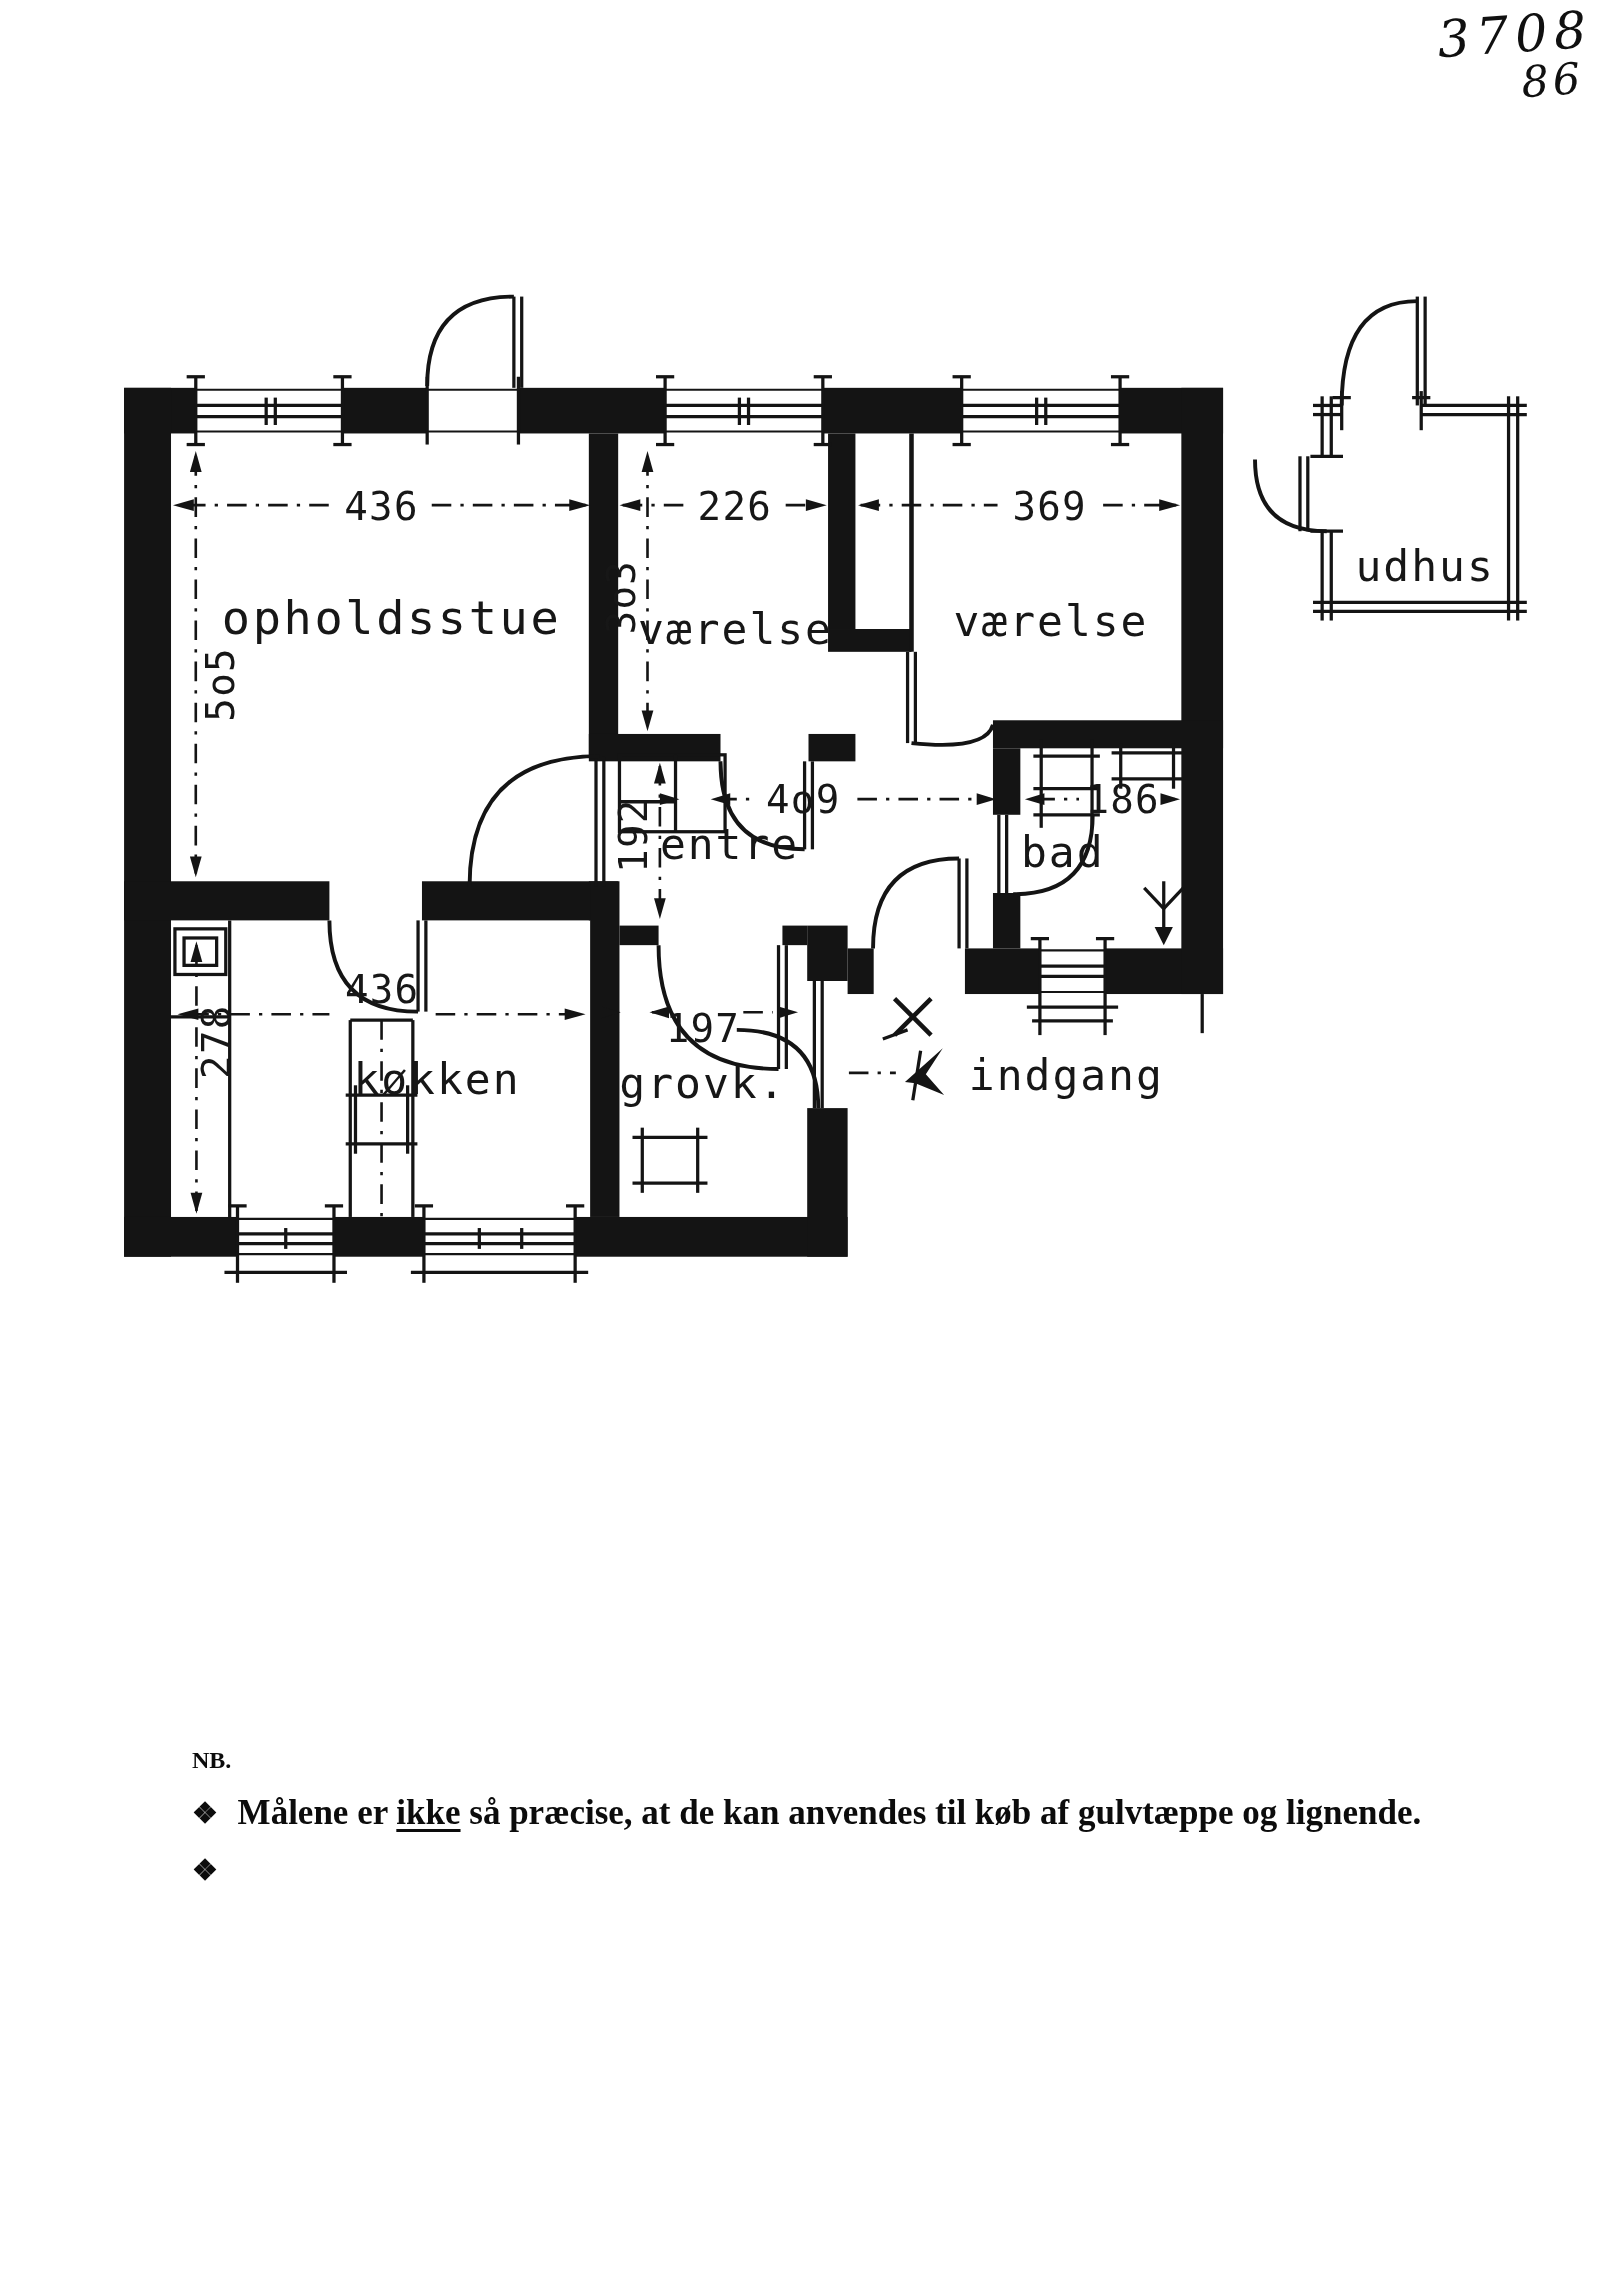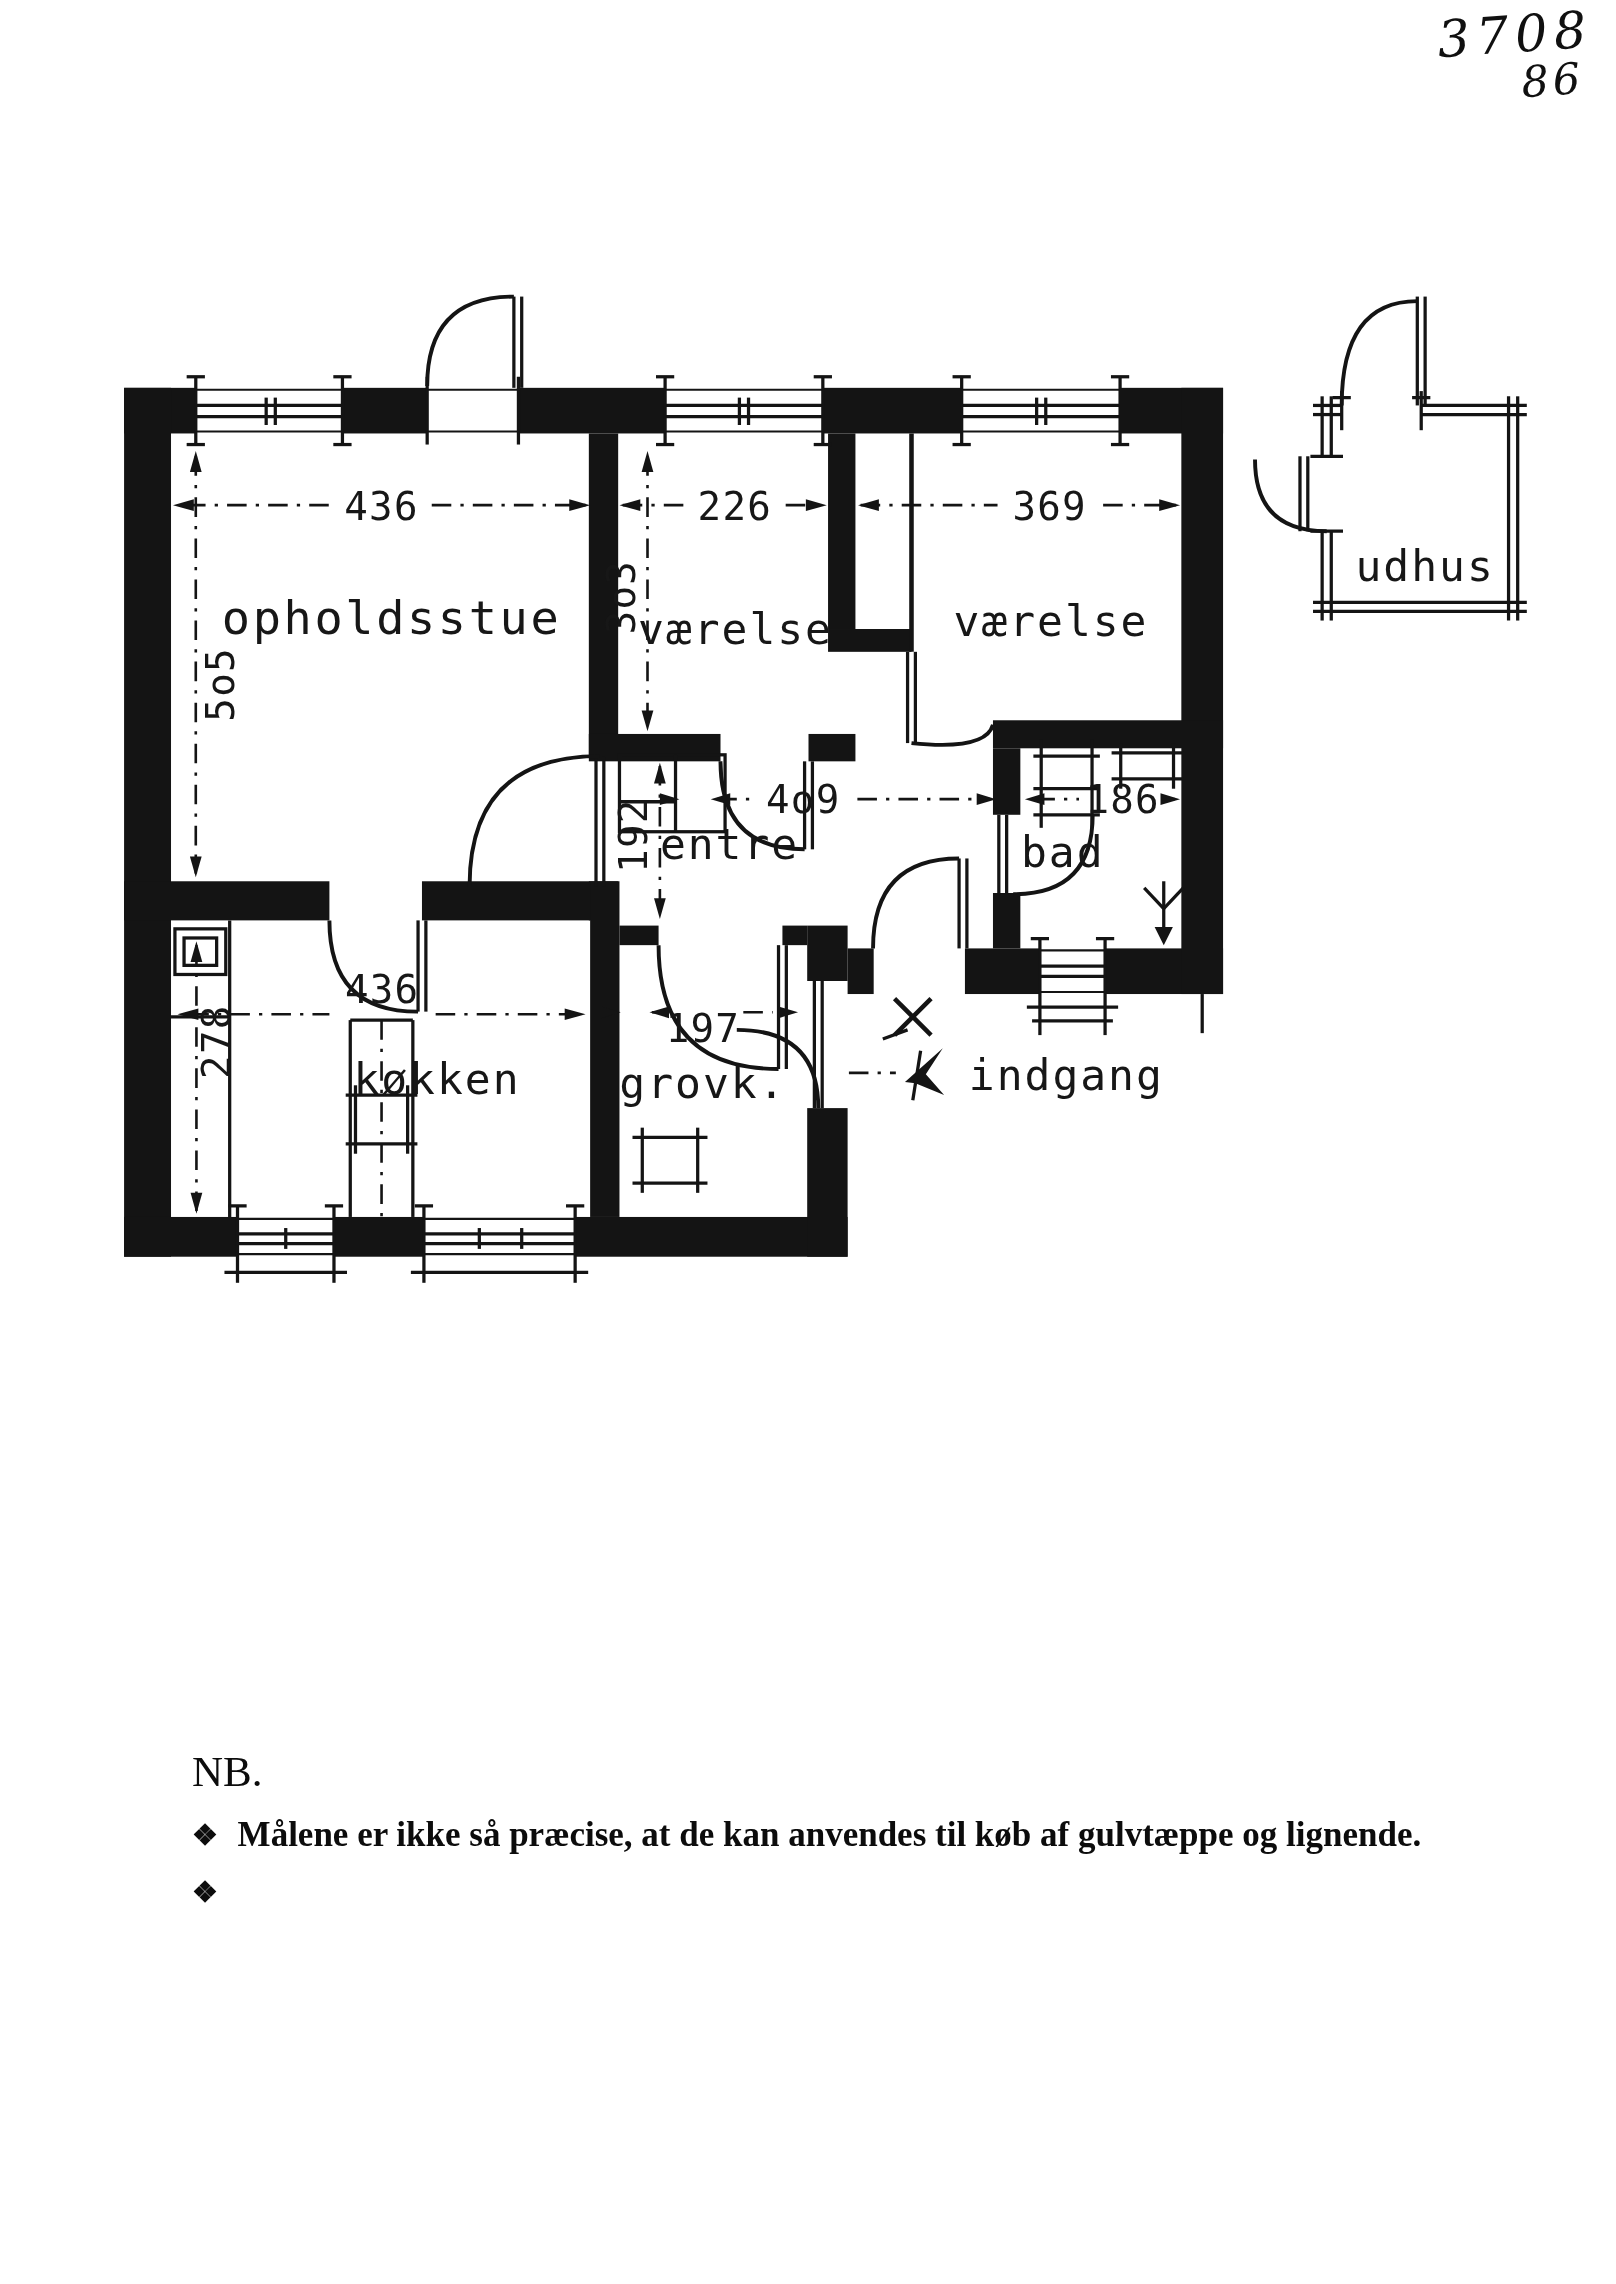--- a/index.html
+++ b/index.html
@@ -14,25 +14,25 @@
   .arc{stroke:#141414;stroke-width:6;fill:none;}
   .dim{stroke:#141414;stroke-width:4;fill:none;stroke-dasharray:30 14 5 14;}
   .arr{fill:#141414;stroke:none;}
   .lbl{font-family:"DejaVu Sans Mono","Liberation Mono",monospace;fill:#171717;}
   .room{font-size:66px;letter-spacing:3px;}
   .big{font-size:72px;letter-spacing:4px;}
   .dimtxt{font-size:60px;letter-spacing:2px;}
   .hand{font-family:"DejaVu Serif","Liberation Serif",serif;font-style:italic;fill:#101010;}
   
   .notes{position:absolute;left:192px;top:1747px;width:1278px;color:#0c0c0c;}
-  .notes h2{font-family:"Liberation Serif",serif;font-size:43px;margin:0 0 17px 0;font-weight:400;}
+  .notes h2{font-family:"Liberation Serif",serif;font-size:24px;margin:0 0 17px 0;font-weight:700;}
   .nline{display:flex;align-items:baseline;gap:19.6px;font-family:"Liberation Serif",serif;
          font-size:35px;font-weight:700;margin:0 0 18px 0;line-height:1.25;}
   .bullet{font-size:29px;transform:translateY(-1.3px);}
-  .u{text-decoration-thickness:2.6px;text-underline-offset:5.2px;}
+  .u{text-decoration:underline;text-decoration-thickness:2.6px;text-underline-offset:5.2px;}
 </style>
 </head>
 <body>
 
 <div class="page">
 <svg width="1617" height="2284" viewBox="0 0 2480 3504">
 
   <g>
     <rect class="wall" x="190" y="595" width="110" height="70"></rect>
     <rect class="wall" x="525" y="595" width="130" height="70"></rect>

